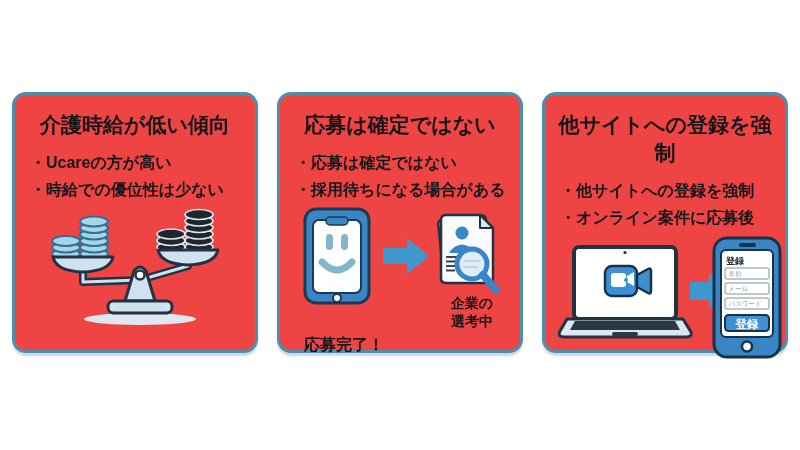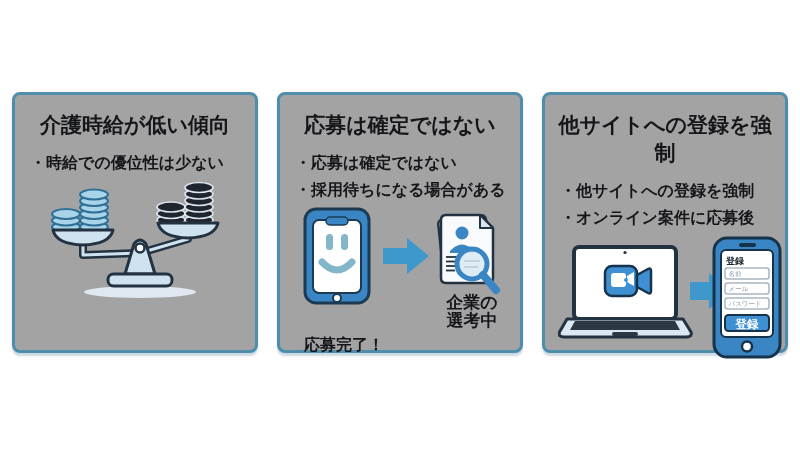--- a/index.html
+++ b/index.html
@@ -4,47 +4,48 @@
 <style>
   html,body { margin:0; padding:0; }
   body {
     width:800px; height:450px; background:#ffffff;
     font-family:"Liberation Sans","DejaVu Sans",sans-serif;
     color:#15161a;
   }
   .canvas { position:relative; width:800px; height:450px; overflow:hidden; background:#ffffff; }
   .cards { position:absolute; top:92px; left:0; width:800px; display:flex; justify-content:center; gap:19px; }
   .card {
-    box-sizing:border-box; width:246px; height:261px; background:#a3a3a3;
-    border:3.5px solid #4e8dac; border-radius:8px;
+    box-sizing:border-box; width:246px; height:261px; background:#ef4444;
+    border:3.5px solid #4e8dac; border-radius:14px;
     box-shadow:0 2.5px 2px rgba(110,145,170,.35);
     padding:14px 13px 0;
   }
   .card h2 { margin:2px 0 0; font-size:21px; font-weight:700; text-align:center; color:#15161a; }
   .bullets { margin-top:10px; padding-left:2px; }
   .bullet { font-size:16px; font-weight:700; line-height:27px; white-space:nowrap; }
   .illo { position:relative; margin-top:4px; height:132px; }
   .illo svg { display:block; margin:0 auto; }
   .caption { position:absolute; font-weight:700; color:#15161a; }
   .caption-phone { left:2px; top:99px; width:98px; text-align:center; font-size:16px;margin-top:29px; }
-  .caption-doc { left:140px; top:87px; width:78px; text-align:center; font-size:17px; line-height:18px; }
+  .caption-doc { left:140px; top:87px; width:78px; text-align:center; font-size:14px; line-height:18px; }
   svg text { font-family:"Liberation Sans","DejaVu Sans",sans-serif; }
   .svg-heading { font-size:9px; font-weight:bold; fill:#1d2730; }
   .svg-placeholder { font-size:6.5px; fill:#8b98a4; }
   .svg-button-label { font-size:11.5px; font-weight:bold; fill:#ffffff; }
 </style>
 </head>
 <body>
 
 <div class="canvas">
   <div class="cards">
 
     <section class="card">
       <h2>介護時給が低い傾向</h2>
       <div class="bullets">
+        <div class="bullet">・Ucareの方が高い</div>
         <div class="bullet">・時給での優位性は少ない</div>
       </div>
       <div class="illo">
         <svg width="230" height="130" viewBox="0 0 230 130">
 
           <ellipse cx="112" cy="112" rx="56" ry="6" fill="#dfe8f0"></ellipse>
 
           <path d="M55,63 L55,75 L112,73 L160,59 L160,48" fill="none" stroke="#223240" stroke-width="8" stroke-linecap="round" stroke-linejoin="round"></path>
           <path d="M55,65 L55,75 L112,73 L160,59 L160,50" fill="none" stroke="#cfe2f0" stroke-width="3" stroke-linecap="round" stroke-linejoin="round"></path>
 

